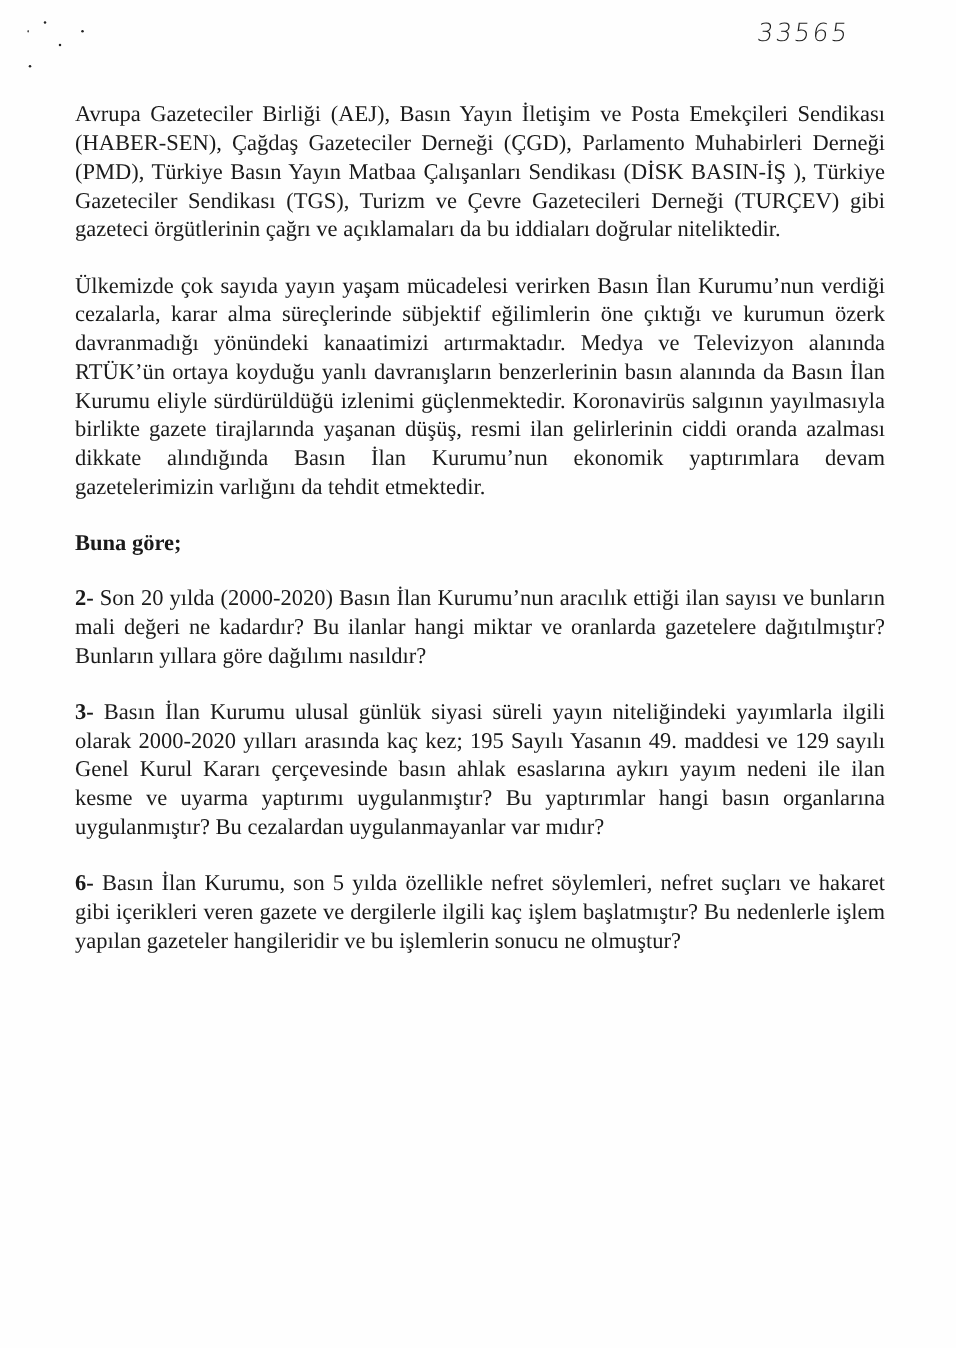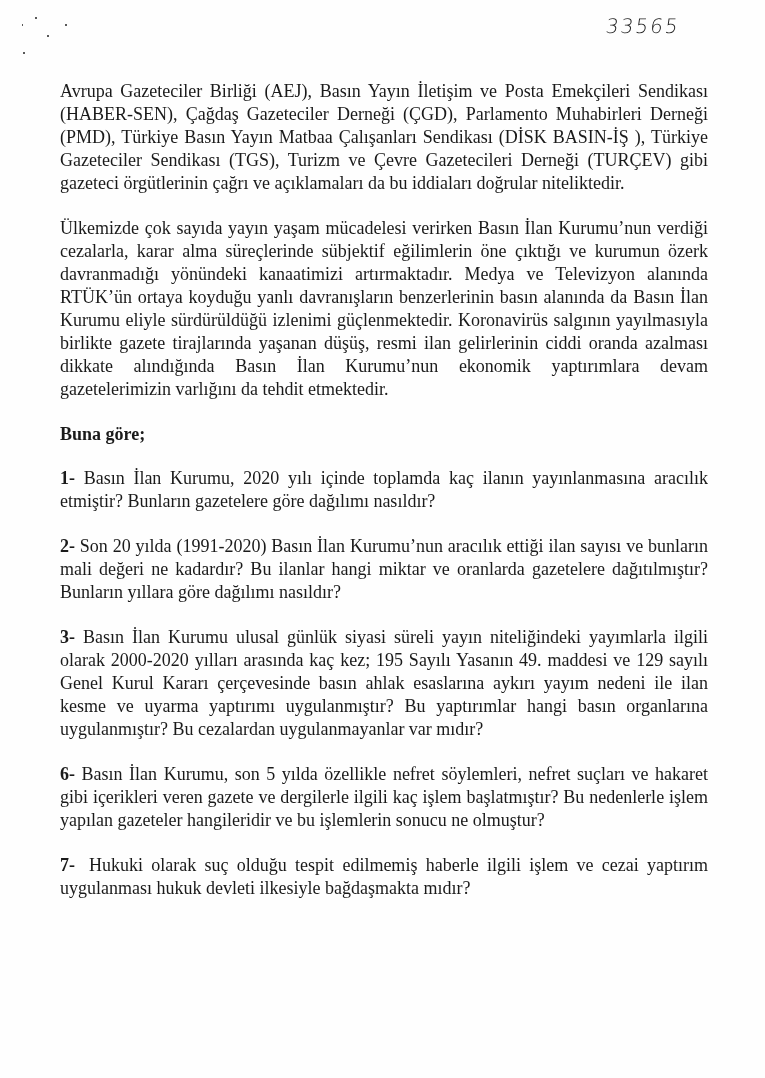--- a/index.html
+++ b/index.html
@@ -73,25 +73,23 @@
   <span class="speck" style="left:23px; top:52px;"></span>
 
   <div class="handwritten">33565</div>
 
   <div class="content">
     <p class="para">Avrupa Gazeteciler Birliği (AEJ), Basın Yayın İletişim ve Posta Emekçileri Sendikası (HABER-SEN), Çağdaş Gazeteciler Derneği (ÇGD), Parlamento Muhabirleri Derneği (PMD), Türkiye Basın Yayın Matbaa Çalışanları Sendikası (DİSK BASIN-İŞ ), Türkiye Gazeteciler Sendikası (TGS), Turizm ve Çevre Gazetecileri Derneği (TURÇEV) gibi gazeteci örgütlerinin çağrı ve açıklamaları da bu iddiaları doğrular niteliktedir.</p>
     <p class="para">Ülkemizde çok sayıda yayın yaşam mücadelesi verirken Basın İlan Kurumu’nun verdiği cezalarla, karar alma süreçlerinde sübjektif eğilimlerin öne çıktığı ve kurumun özerk davranmadığı yönündeki kanaatimizi artırmaktadır. Medya ve Televizyon alanında RTÜK’ün ortaya koyduğu yanlı davranışların benzerlerinin basın alanında da Basın İlan Kurumu eliyle sürdürüldüğü izlenimi güçlenmektedir. Koronavirüs salgının yayılmasıyla birlikte gazete tirajlarında yaşanan düşüş, resmi ilan gelirlerinin ciddi oranda azalması dikkate alındığında Basın İlan Kurumu’nun ekonomik yaptırımlara devam gazetelerimizin varlığını da tehdit etmektedir.</p>
 
     <p class="heading">Buna göre;</p>
 
-    <p class="para"><span class="q-num">1-</span><span> Basın İlan Kurumu, 2020 yılı içinde toplamda kaç ilanın yayınlanmasına aracılık etmiştir? Bunların gazetelere göre dağılımı nasıldır?</span></p>
 
-    <p class="para"><span class="q-num">2-</span><span> Son 20 yılda (1991-2020) Basın İlan Kurumu’nun aracılık ettiği ilan sayısı ve bunların mali değeri ne kadardır? Bu ilanlar hangi miktar ve oranlarda gazetelere dağıtılmıştır? Bunların yıllara göre dağılımı nasıldır?</span></p>
+    <p class="para"><span class="q-num">2-</span><span> Son 20 yılda (2000-2020) Basın İlan Kurumu’nun aracılık ettiği ilan sayısı ve bunların mali değeri ne kadardır? Bu ilanlar hangi miktar ve oranlarda gazetelere dağıtılmıştır? Bunların yıllara göre dağılımı nasıldır?</span></p>
 
     <p class="para"><span class="q-num">3-</span><span> Basın İlan Kurumu ulusal günlük siyasi süreli yayın niteliğindeki yayımlarla ilgili olarak 2000-2020 yılları arasında kaç kez; 195 Sayılı Yasanın 49. maddesi ve 129 sayılı Genel Kurul Kararı çerçevesinde basın ahlak esaslarına aykırı yayım nedeni ile ilan kesme ve uyarma yaptırımı uygulanmıştır? Bu yaptırımlar hangi basın organlarına uygulanmıştır? Bu cezalardan uygulanmayanlar var mıdır?</span></p>
 
 
 
     <p class="para"><span class="q-num">6-</span><span> Basın İlan Kurumu, son 5 yılda özellikle nefret söylemleri, nefret suçları ve hakaret gibi içerikleri veren gazete ve dergilerle ilgili kaç işlem başlatmıştır? Bu nedenlerle işlem yapılan gazeteler hangileridir ve bu işlemlerin sonucu ne olmuştur?</span></p>
 
-    <p class="para q7"><span class="q-num">7-</span><span>Hukuki olarak suç olduğu tespit edilmemiş haberle ilgili işlem ve cezai yaptırım uygulanması hukuk devleti ilkesiyle bağdaşmakta mıdır?</span></p>
   </div>
 </div>
 
 </body></html>

